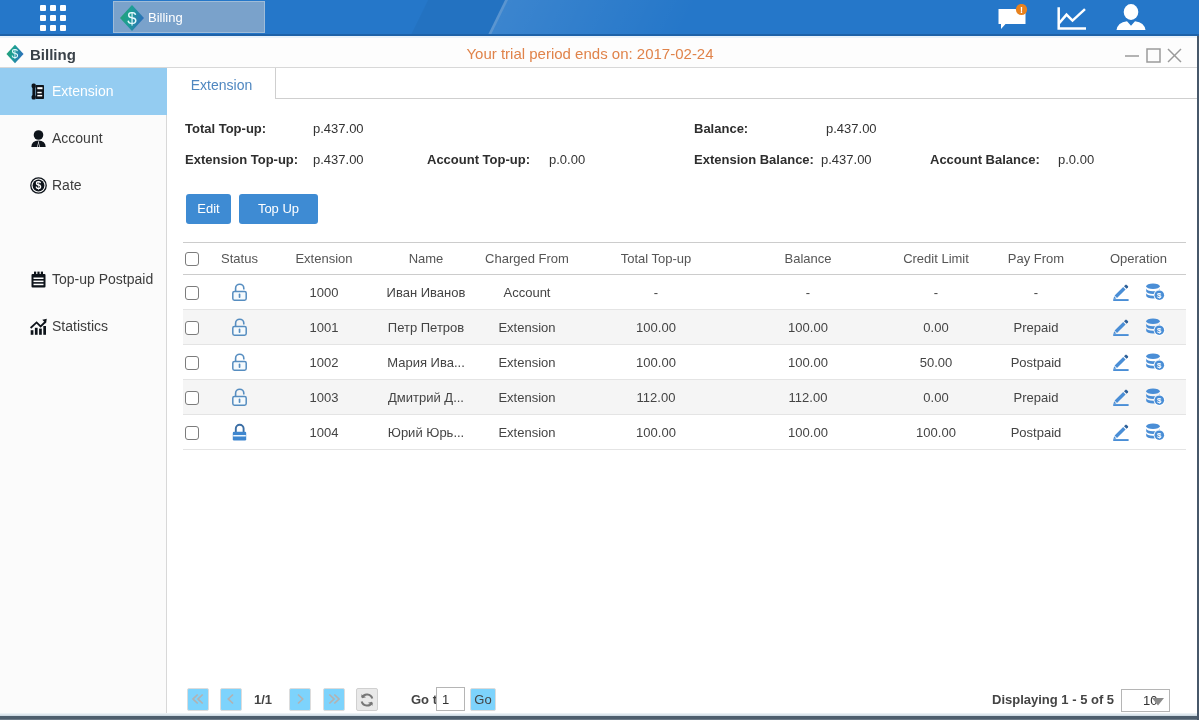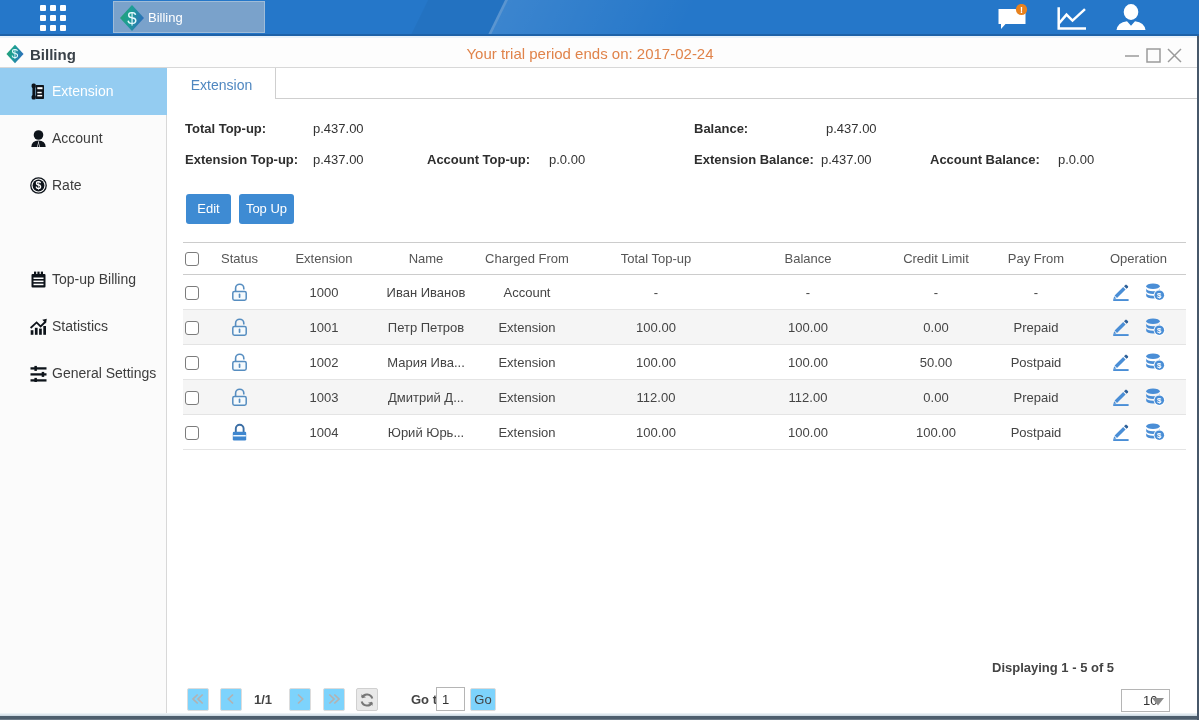--- a/index.html
+++ b/index.html
@@ -176,49 +176,34 @@
             <rect x="4" y="0.6" width="2.2" height="4"></rect>
             <rect x="7.4" y="0.6" width="2.2" height="4"></rect>
             <rect x="10.8" y="0.6" width="2.2" height="4"></rect>
           </g>
           <g fill="#fff">
             <rect x="3.5" y="6.5" width="10" height="1.5"></rect>
             <rect x="3.5" y="9.6" width="10" height="1.5"></rect>
             <rect x="3.5" y="12.7" width="10" height="1.5"></rect>
           </g>
         </svg>
-      <span class="lbl">Top-up Billing</span>
+      <span class="lbl">Top-up Postpaid</span>
     </div>
     <div class="mitem" style="top:235px;">
       <svg class="ic" viewBox="0 0 17 17">
           <g fill="#0e141b">
             <rect x="0.7" y="12.2" width="2.7" height="4.6"></rect>
             <rect x="4.9" y="9.8" width="2.7" height="7"></rect>
             <rect x="9.1" y="10.6" width="2.7" height="6.2"></rect>
             <rect x="13.3" y="8" width="2.7" height="8.8"></rect>
           </g>
           <path d="M0.6 10 L6.6 4.4 L10.6 8.4 L15.2 4" stroke="#0e141b" stroke-width="1.8" fill="none"></path>
           <path d="M16.8 0.8 l-0.8 4.6 l-3.7 -3.6 z" fill="#0e141b"></path>
         </svg>
       <span class="lbl">Statistics</span>
-    </div>
-    <div class="mitem" style="top:282px;">
-      <svg class="ic" viewBox="0 0 17 17">
-          <g stroke="#0e141b" stroke-width="2.3">
-            <line x1="0.5" y1="3.4" x2="16.5" y2="3.4"></line>
-            <line x1="0.5" y1="9.4" x2="16.5" y2="9.4"></line>
-            <line x1="0.5" y1="15.4" x2="16.5" y2="15.4"></line>
-          </g>
-          <g fill="#0e141b">
-            <rect x="4.4" y="0.9" width="2.5" height="5"></rect>
-            <rect x="11.7" y="6.9" width="2.5" height="5"></rect>
-            <rect x="4.4" y="12.9" width="2.5" height="5"></rect>
-          </g>
-        </svg>
-      <span class="lbl">General Settings</span>
     </div>
   </div>
 
   <div class="content">
     <div class="tabrow">
       <div class="tab">Extension</div>
       <div class="after"></div>
     </div>
 
     <div class="stat" style="left:17px; top:53px;text-align:center;"><b>Total Top-up:</b></div>
@@ -229,21 +214,21 @@
     <div class="stat" style="left:17px; top:84px;"><b>Extension Top-up:</b></div>
     <div class="stat" style="left:145px; top:84px;">p.437.00</div>
     <div class="stat" style="left:259px; top:84px;"><b>Account Top-up:</b></div>
     <div class="stat" style="left:381px; top:84px;">p.0.00</div>
     <div class="stat" style="left:526px; top:84px;"><b>Extension Balance:</b></div>
     <div class="stat" style="left:653px; top:84px;">p.437.00</div>
     <div class="stat" style="left:762px; top:84px;"><b>Account Balance:</b></div>
     <div class="stat" style="left:890px; top:84px;">p.0.00</div>
 
     <div class="btn" style="left:18px; top:126px; width:45px;">Edit</div>
-    <div class="btn" style="left:71px; top:126px; width:55px;">Top Up</div>
+    <div class="btn" style="left:71px; top:126px; width:79px;">Top Up</div>
 
     <table class="grid" id="tbl">
       <colgroup>
           <col style="width:27px">
           <col style="width:59px">
           <col style="width:110px">
           <col style="width:94px">
           <col style="width:108px">
           <col style="width:150px">
           <col style="width:154px">
@@ -440,21 +425,21 @@
       <svg width="14" height="14" viewBox="0 0 14 14" style="margin-top:4px;">
           <path d="M12.3 5.5 a5.6 5.6 0 0 0 -10.4 -1" stroke="#777" stroke-width="2" fill="none"></path>
           <path d="M1.2 1.2 l0.8 4 l4 -0.9 z" fill="#777"></path>
           <path d="M1.7 8.5 a5.6 5.6 0 0 0 10.4 1" stroke="#777" stroke-width="2" fill="none"></path>
           <path d="M12.8 12.8 l-0.8 -4 l-4 0.9 z" fill="#777"></path>
         </svg>
     </div>
     <div class="ftxt" style="left:243px; top:624px;">Go to</div>
     <input style="position: absolute; left: 268px; top: 619px; width: 29px; height: 24px; border: 1px solid rgb(181, 181, 181); font-size: 13px; padding-left: 5px; font-family: &quot;Liberation Sans&quot;, sans-serif; color: rgb(51, 51, 51);" value="1">
     <div class="pgbtn" style="left:302px; width:26px; color:#444; font-size:13px;">Go</div>
-    <div class="ftxt" style="left:824px; top:592px;">Displaying 1 - 5 of 5</div>
+    <div class="ftxt" style="left:824px; top:624px;">Displaying 1 - 5 of 5</div>
     <div style="position:absolute; left:953px; top:621px; width:49px; height:23px; border:1px solid #b5b5b5; background:#fff;">
       <span style="position:absolute; left:21px; top:3px; font-size:13px; color:#333;">10</span>
       <svg width="12" height="8" viewBox="0 0 12 8" style="position:absolute; right:5px; top:8px;">
           <path d="M0 0 h12 l-6 7.5 z" fill="#8a8a8a"></path>
         </svg>
     </div>
   </div>
 
   <div style="position:absolute;left:0;top:713px;width:1199px;height:3px;background:linear-gradient(#f2f7fa,#c8d6e0);"></div>
   <div style="position:absolute;left:0;top:716px;width:1199px;height:3px;background:#4d5e6d;"></div>

